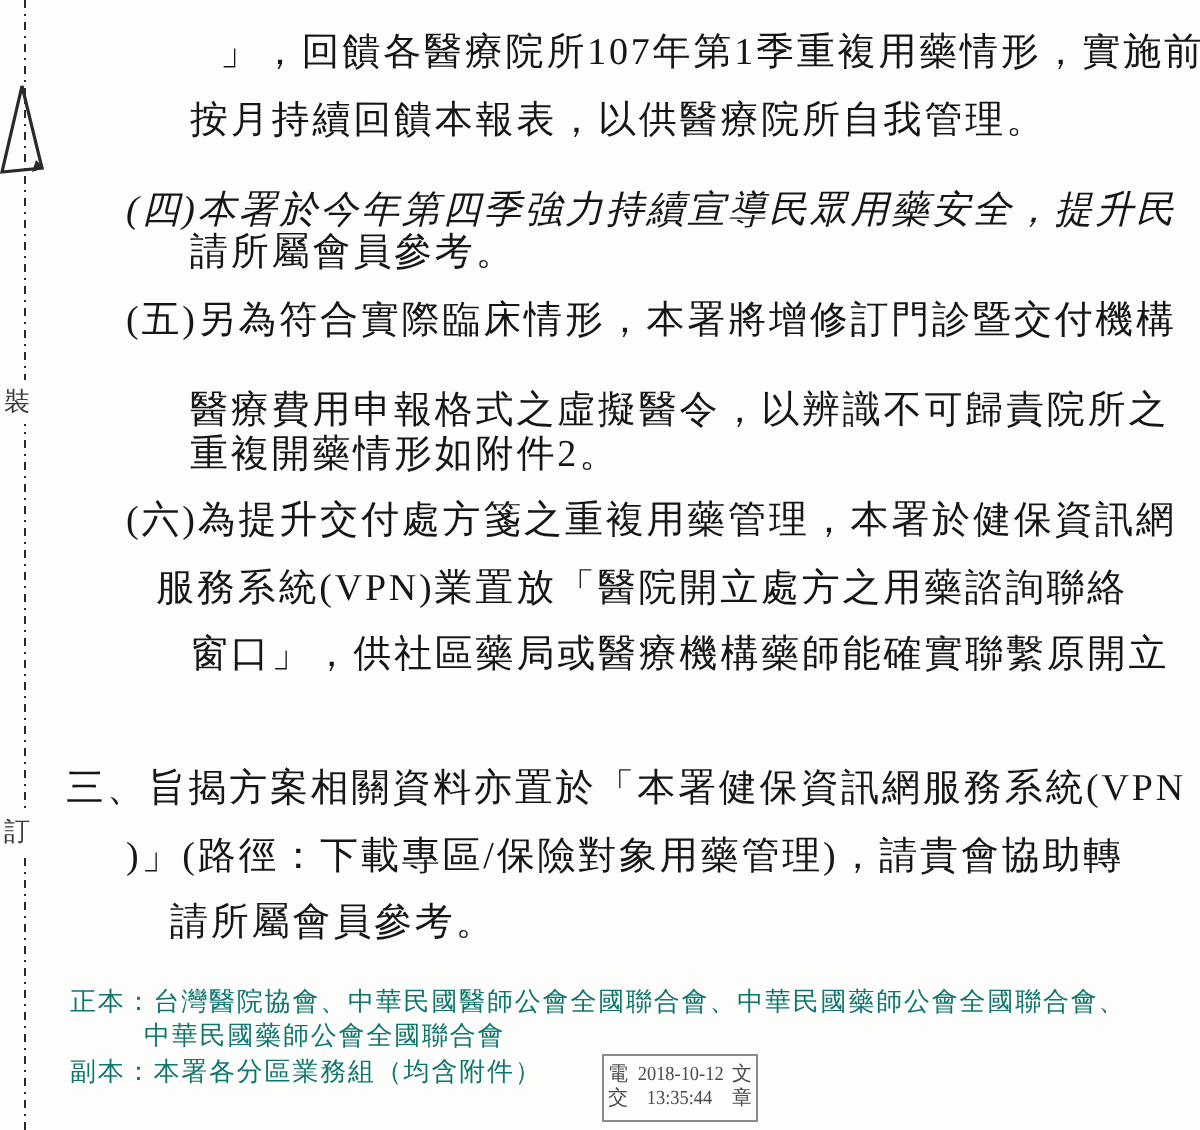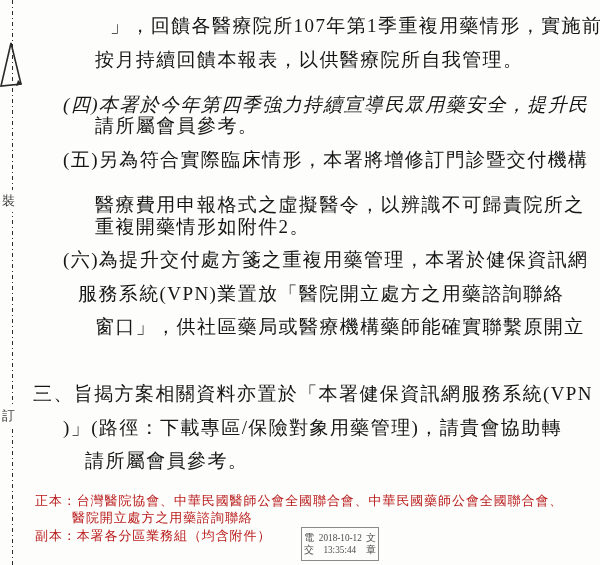--- a/index.html
+++ b/index.html
@@ -51,21 +51,21 @@
   .l10{top:348px;left:95px;}
   .l11{top:381px;left:33px;}
   .l12{top:415px;left:63px;}
   .l13{top:448px;left:85px;}
   
   .foot{
     position:absolute;
     white-space:nowrap;
     font-size:13px;
     letter-spacing:0.9px;
-    color:#b91c1c;
+    color:#0f766e;
     text-align:right;
   }
   .f0{top:492px;left:35px;}
   .f1{top:509px;left:72px;}
   .f2{top:527px;left:35px;}
   
   .stamp{
     position:absolute;left:301px;top:527px;
     width:78px;height:34px;
     border:1px solid #8a8a8a;
@@ -104,21 +104,21 @@
   <div class="line l5">醫療費用申報格式之虛擬醫令，以辨識不可歸責院所之</div>
   <div class="line l6">重複開藥情形如附件2。</div>
   <div class="line l7">(六)為提升交付處方箋之重複用藥管理，本署於健保資訊網</div>
   <div class="line l8">服務系統(VPN)業置放「醫院開立處方之用藥諮詢聯絡</div>
   <div class="line l9">窗口」，供社區藥局或醫療機構藥師能確實聯繫原開立</div>
   <div class="line l11">三、旨揭方案相關資料亦置於「本署健保資訊網服務系統(VPN</div>
   <div class="line l12">)」(路徑：下載專區/保險對象用藥管理)，請貴會協助轉</div>
   <div class="line l13">請所屬會員參考。</div>
 
   <div class="foot f0">正本：台灣醫院協會、中華民國醫師公會全國聯合會、中華民國藥師公會全國聯合會、</div>
-  <div class="foot f1">醫院開立處方之用藥諮詢聯絡</div>
+  <div class="foot f1">中華民國藥師公會全國聯合會</div>
   <div class="foot f2">副本：本署各分區業務組（均含附件）</div>
 
   <div class="stamp">
     <div class="stamp-row">
       <span>電</span>
       <span class="num">2018-10-12</span>
       <span>文</span>
     </div>
     <div class="stamp-row">
       <span>交</span>

